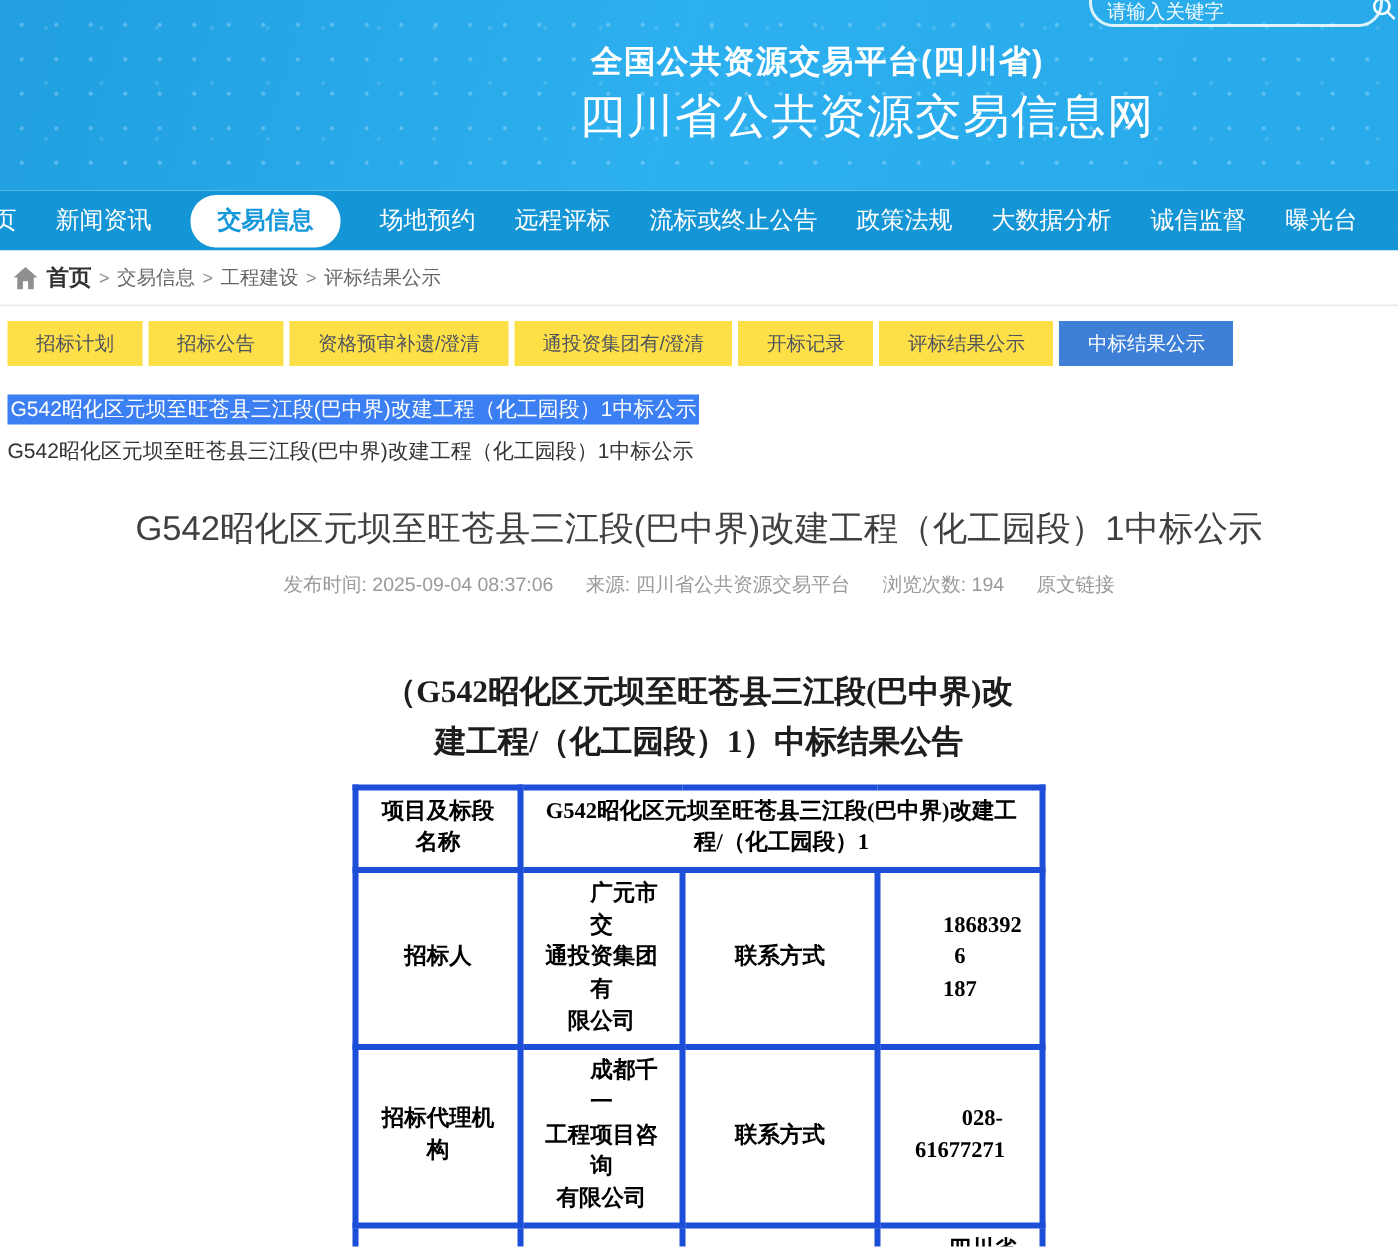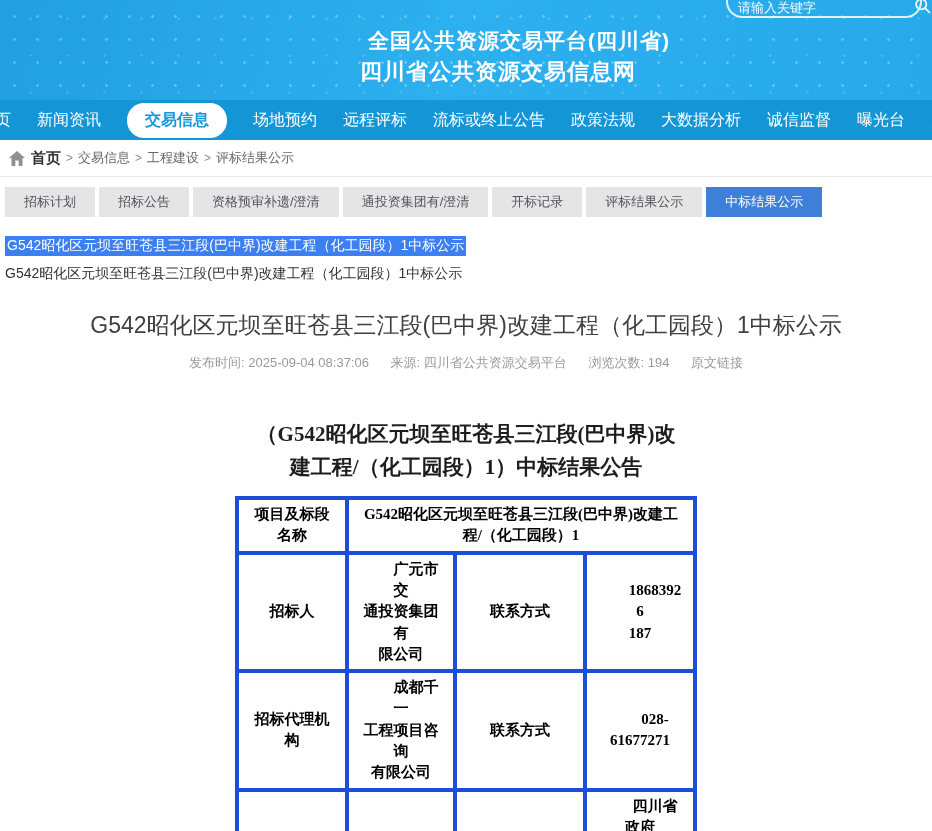--- a/index.html
+++ b/index.html
@@ -1,29 +1,29 @@
 <!DOCTYPE html>
 <html><head>
 <meta charset="utf-8">
 <style>
   * { margin:0; padding:0; box-sizing:border-box; }
   html,body { width:932px; height:831px; overflow:hidden; background:#fff;
     font-family:"Liberation Sans","DejaVu Sans",sans-serif; }
 
   
-  .header { position:relative; height:100px; overflow:hidden;
+  .header { position:relative; height:127px; overflow:hidden;
     background-image:
       radial-gradient(rgba(255,255,255,.28) 1px, transparent 1.6px),
       radial-gradient(rgba(255,255,255,.14) 1px, transparent 1.6px),
       linear-gradient(105deg,#219fe0 0%, #2db0ef 48%, #27a9ea 100%);
     background-size:23px 23px, 37px 37px, 100% 100%;
     background-position:3px 5px, 12px 0, 0 0; }
-  .site-titles { position:absolute; left:360px; top:27px; color:#fff; }
+  .site-titles { position:absolute; left:386px; top:27px; color:#fff; }
   .site-title-small { font-size:21px; font-weight:bold; letter-spacing:1px; padding-left:8px; }
-  .site-title-large { font-size:22px; font-weight:bold; letter-spacing:1px; margin-top:2px; }
+  .site-title-large { font-size:31px; font-weight:normal; letter-spacing:1px; margin-top:2px; }
   .search-box { position:absolute; top:-15px; right:10px; width:196px; height:33px;
     border:2px solid rgba(255,255,255,.85); border-radius:17px;
     display:flex; align-items:center; padding:0 10px; }
   .search-box input { flex:1; border:none; outline:none; background:transparent;
     color:#fff; font-size:13px; padding-top:12px; }
   .search-box input::placeholder { color:rgba(255,255,255,.95); }
   .search-icon { width:17px; height:17px; margin-top:8px; flex:none; cursor:pointer; }
 
   
   .nav { height:40px; background:#1495d6; display:flex; align-items:center;
@@ -37,21 +37,21 @@
   
   .breadcrumb { height:37px; display:flex; align-items:center; padding-left:9px;
     border-bottom:1px solid #e9e9e9; background:#fff; }
   .home-icon { width:16px; height:15px; margin-right:6px; }
   .crumb-home { font-size:15px; font-weight:bold; color:#333; cursor:pointer; }
   .crumb-sep { color:#8d8d8d; font-size:12px; margin:0 5px; }
   .crumb-item { color:#666; font-size:13px; cursor:pointer; }
 
   
   .tabbar { display:flex; gap:4px; margin:10px 0 0 5px; }
-  .tab { background:#e5e5e5; color:#4f545e; font-size:13px; height:30px;
+  .tab { background:#fde047; color:#4f545e; font-size:13px; height:30px;
     display:flex; align-items:center; padding:0 19px; cursor:pointer; white-space:nowrap; }
   .tab.active { background:#3e80d8; color:#fff; }
 
   
   .list { margin:19px 0 0 5px; font-size:14px; }
   .list-item-selected { display:inline-block; background:#3b7ff2; color:#fff;
     padding:1px 2px; cursor:pointer; }
   .list-item { margin-top:9px; color:#333; cursor:pointer; }
 
   

